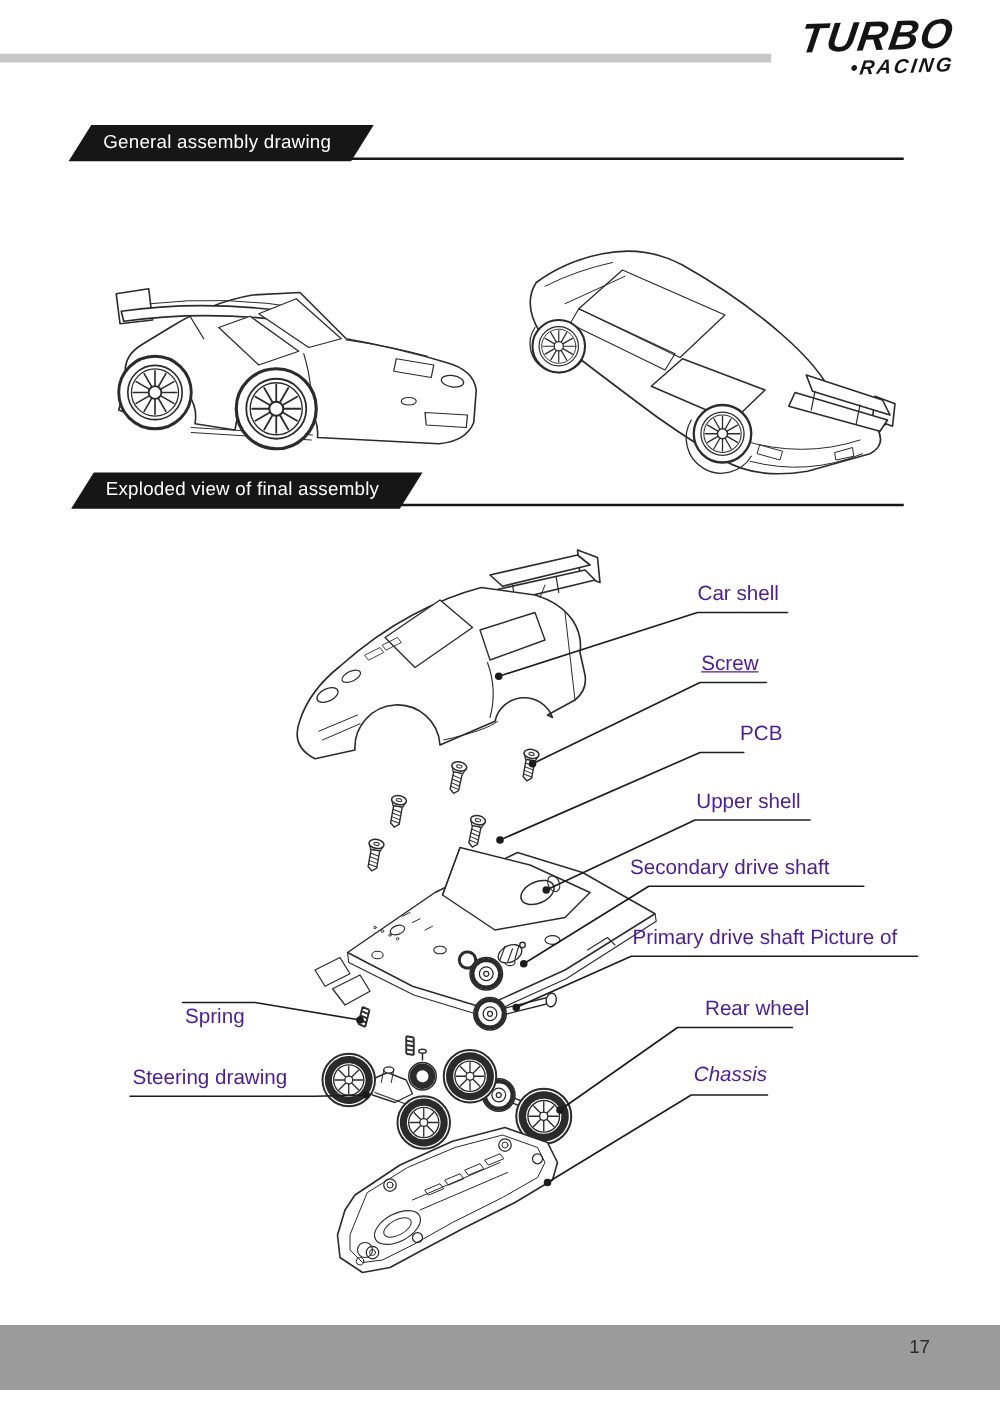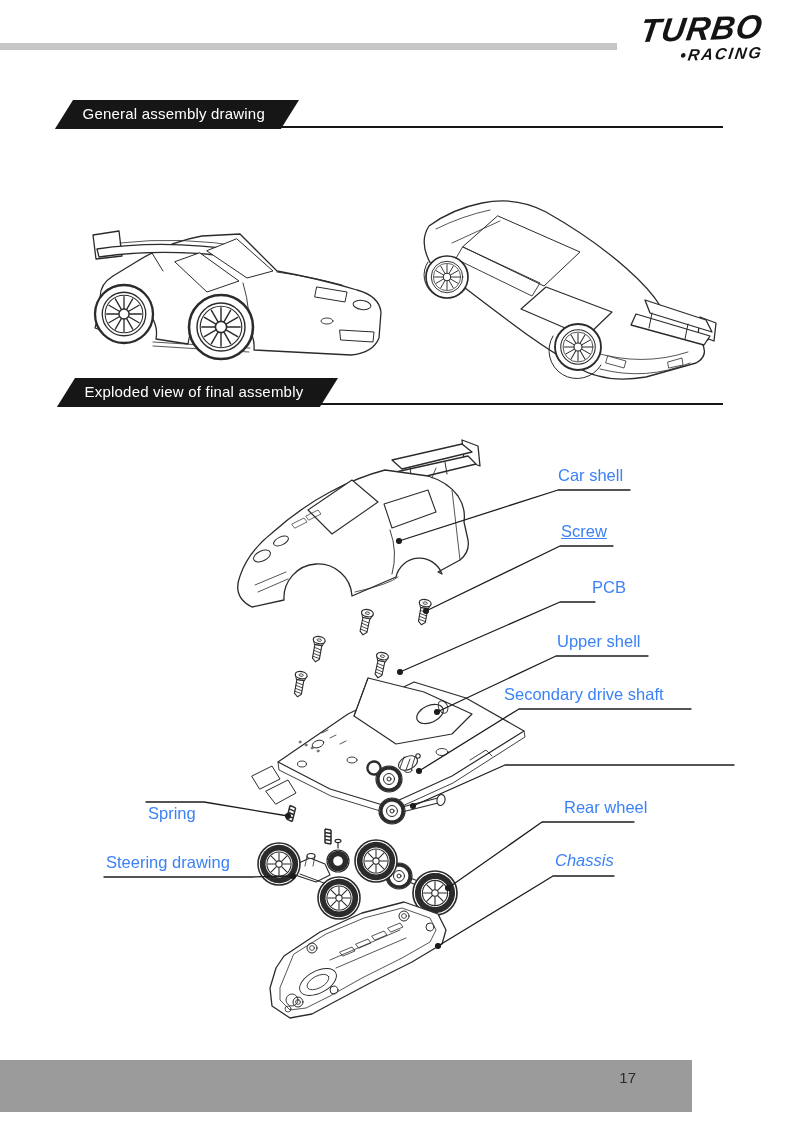--- a/index.html
+++ b/index.html
@@ -18,33 +18,33 @@
   .section-rule{position:absolute;height:2px;background:#161616;z-index:1;}
   .rule-1{left:120px;top:126px;width:603px;}
   .rule-2{left:120px;top:403px;width:603px;}
   .banner{position:absolute;background:#161616;transform:skewX(-32deg);transform-origin:0 0;
           padding:5px 26px 6px 18px;z-index:2;}
   .banner-1{left:73px;top:100px;}
   .banner-2{left:75px;top:378px;}
   .banner .txt{display:inline-block;transform:skewX(32deg);color:#fff;font-size:15px;
                letter-spacing:0.2px;white-space:nowrap;}
   
-  .lbl{position:absolute;font-size:16.5px;color:#3b82f6;white-space:nowrap;z-index:3;}
+  .lbl{position:absolute;font-size:16.5px;color:#4c1d95;white-space:nowrap;z-index:3;}
   .lbl-car-shell{left:558px;top:466px;}
   .lbl-screw{left:561px;top:522px;text-decoration:underline;}
   .lbl-pcb{left:592px;top:578px;}
   .lbl-upper-shell{left:557px;top:632px;}
   .lbl-secondary{left:504px;top:685px;}
   .lbl-primary{left:506px;top:741px;}
   .lbl-spring{left:148px;top:778px;margin-top:26px;}
   .lbl-rear-wheel{left:544px;top:798px;margin-left:20px;}
   .lbl-steering{left:106px;top:853px;}
   .lbl-chassis{left:555px;top:851px;font-style:italic;}
   
-  .footer-bar{position:absolute;left:0;top:1060px;width:692px;height:52px;background:#9b9b9b;}
+  .footer-bar{position:absolute;left:0;top:1060px;width:800px;height:52px;background:#9b9b9b;}
   .page-number{position:absolute;top:9px;right:56px;font-size:15px;color:#2b2b2b;}
   .art{position:absolute;left:0;top:0;width:800px;height:1121px;pointer-events:none;}
 </style>
 </head>
 <body>
 
 <div class="page">
 
   <div class="header-rule"></div>
   <div class="logo">
@@ -258,20 +258,21 @@
       <path d="M614,876 L553,876 L438,946"></path>
         <circle cx="438" cy="946" r="2.4" fill="#1c1c1c"></circle>
     </g>
   </svg>
 
   <div class="lbl lbl-car-shell">Car shell</div>
   <div class="lbl lbl-screw">Screw</div>
   <div class="lbl lbl-pcb">PCB</div>
   <div class="lbl lbl-upper-shell">Upper shell</div>
   <div class="lbl lbl-secondary">Secondary drive shaft</div>
+  <div class="lbl lbl-primary">Primary drive shaft Picture of</div>
   <div class="lbl lbl-spring">Spring</div>
   <div class="lbl lbl-rear-wheel">Rear wheel</div>
   <div class="lbl lbl-steering">Steering drawing</div>
   <div class="lbl lbl-chassis">Chassis</div>
 
   <div class="footer-bar">
     <span class="page-number">17</span>
   </div>
 
 </div>

